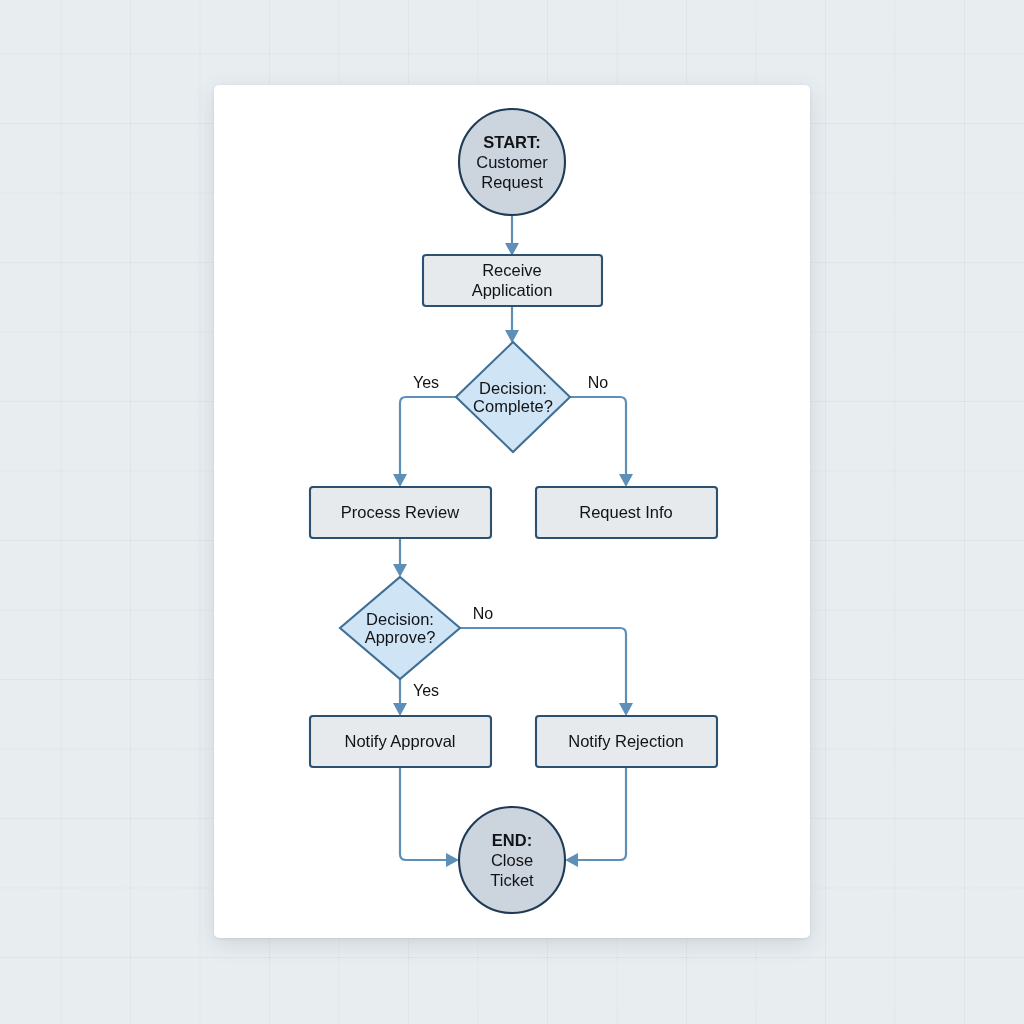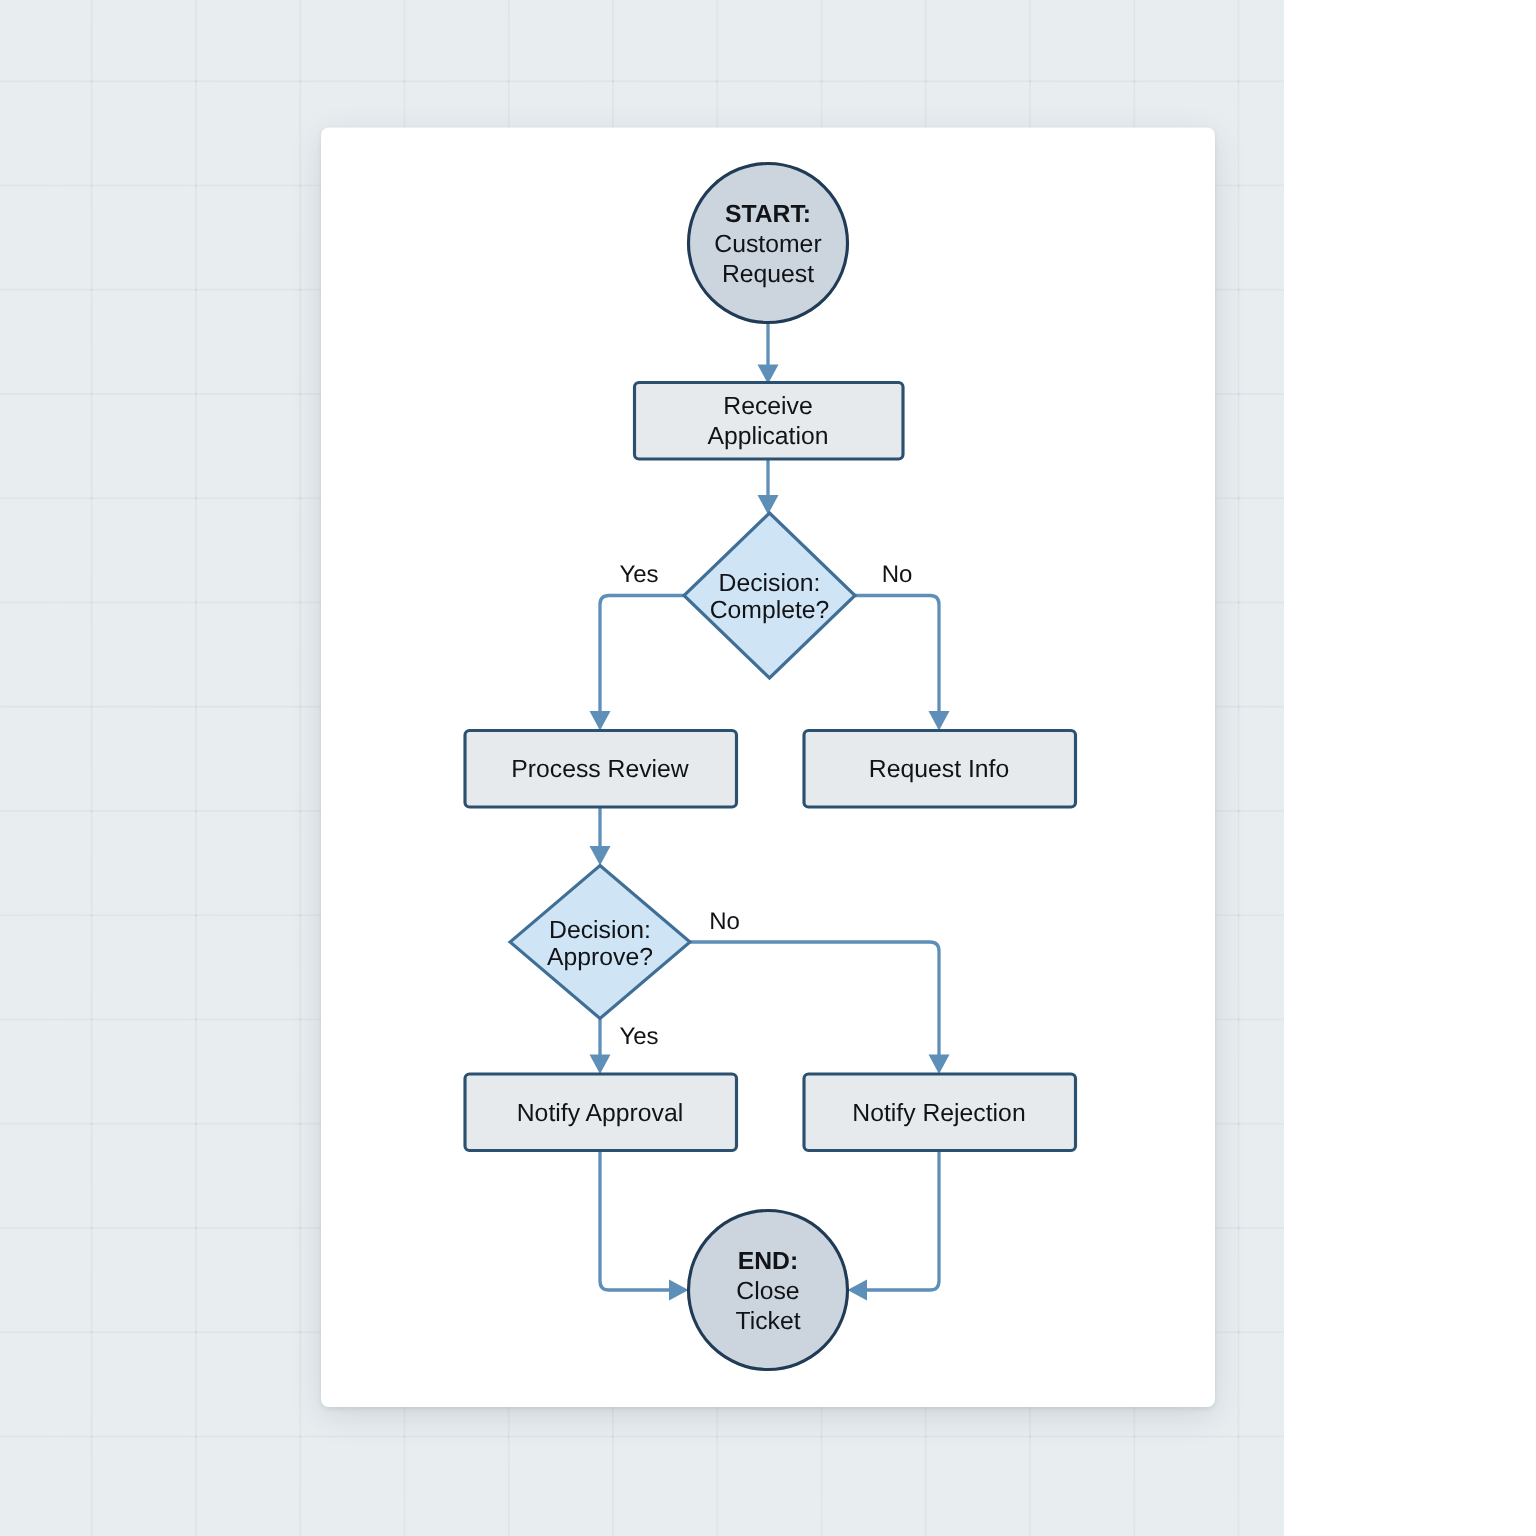--- a/index.html
+++ b/index.html
@@ -5,21 +5,21 @@
   html, body {
     margin: 0;
     padding: 0;
     width: 1024px;
     height: 1024px;
     overflow: hidden;
     font-family: "Liberation Sans", sans-serif;
   }
   #canvas {
     position: relative;
-    width: 856px;
+    width: 1024px;
     height: 1024px;
     background-color: #e8edf0;
     background-image:
       linear-gradient(to right, rgba(255,255,255,0.75) 1px, transparent 1px),
       linear-gradient(to bottom, rgba(255,255,255,0.75) 1px, transparent 1px);
     background-size: 69.5px 69.5px;
     background-position: -9px -16px;
   }
   #grid-overlay {
     position: absolute;

